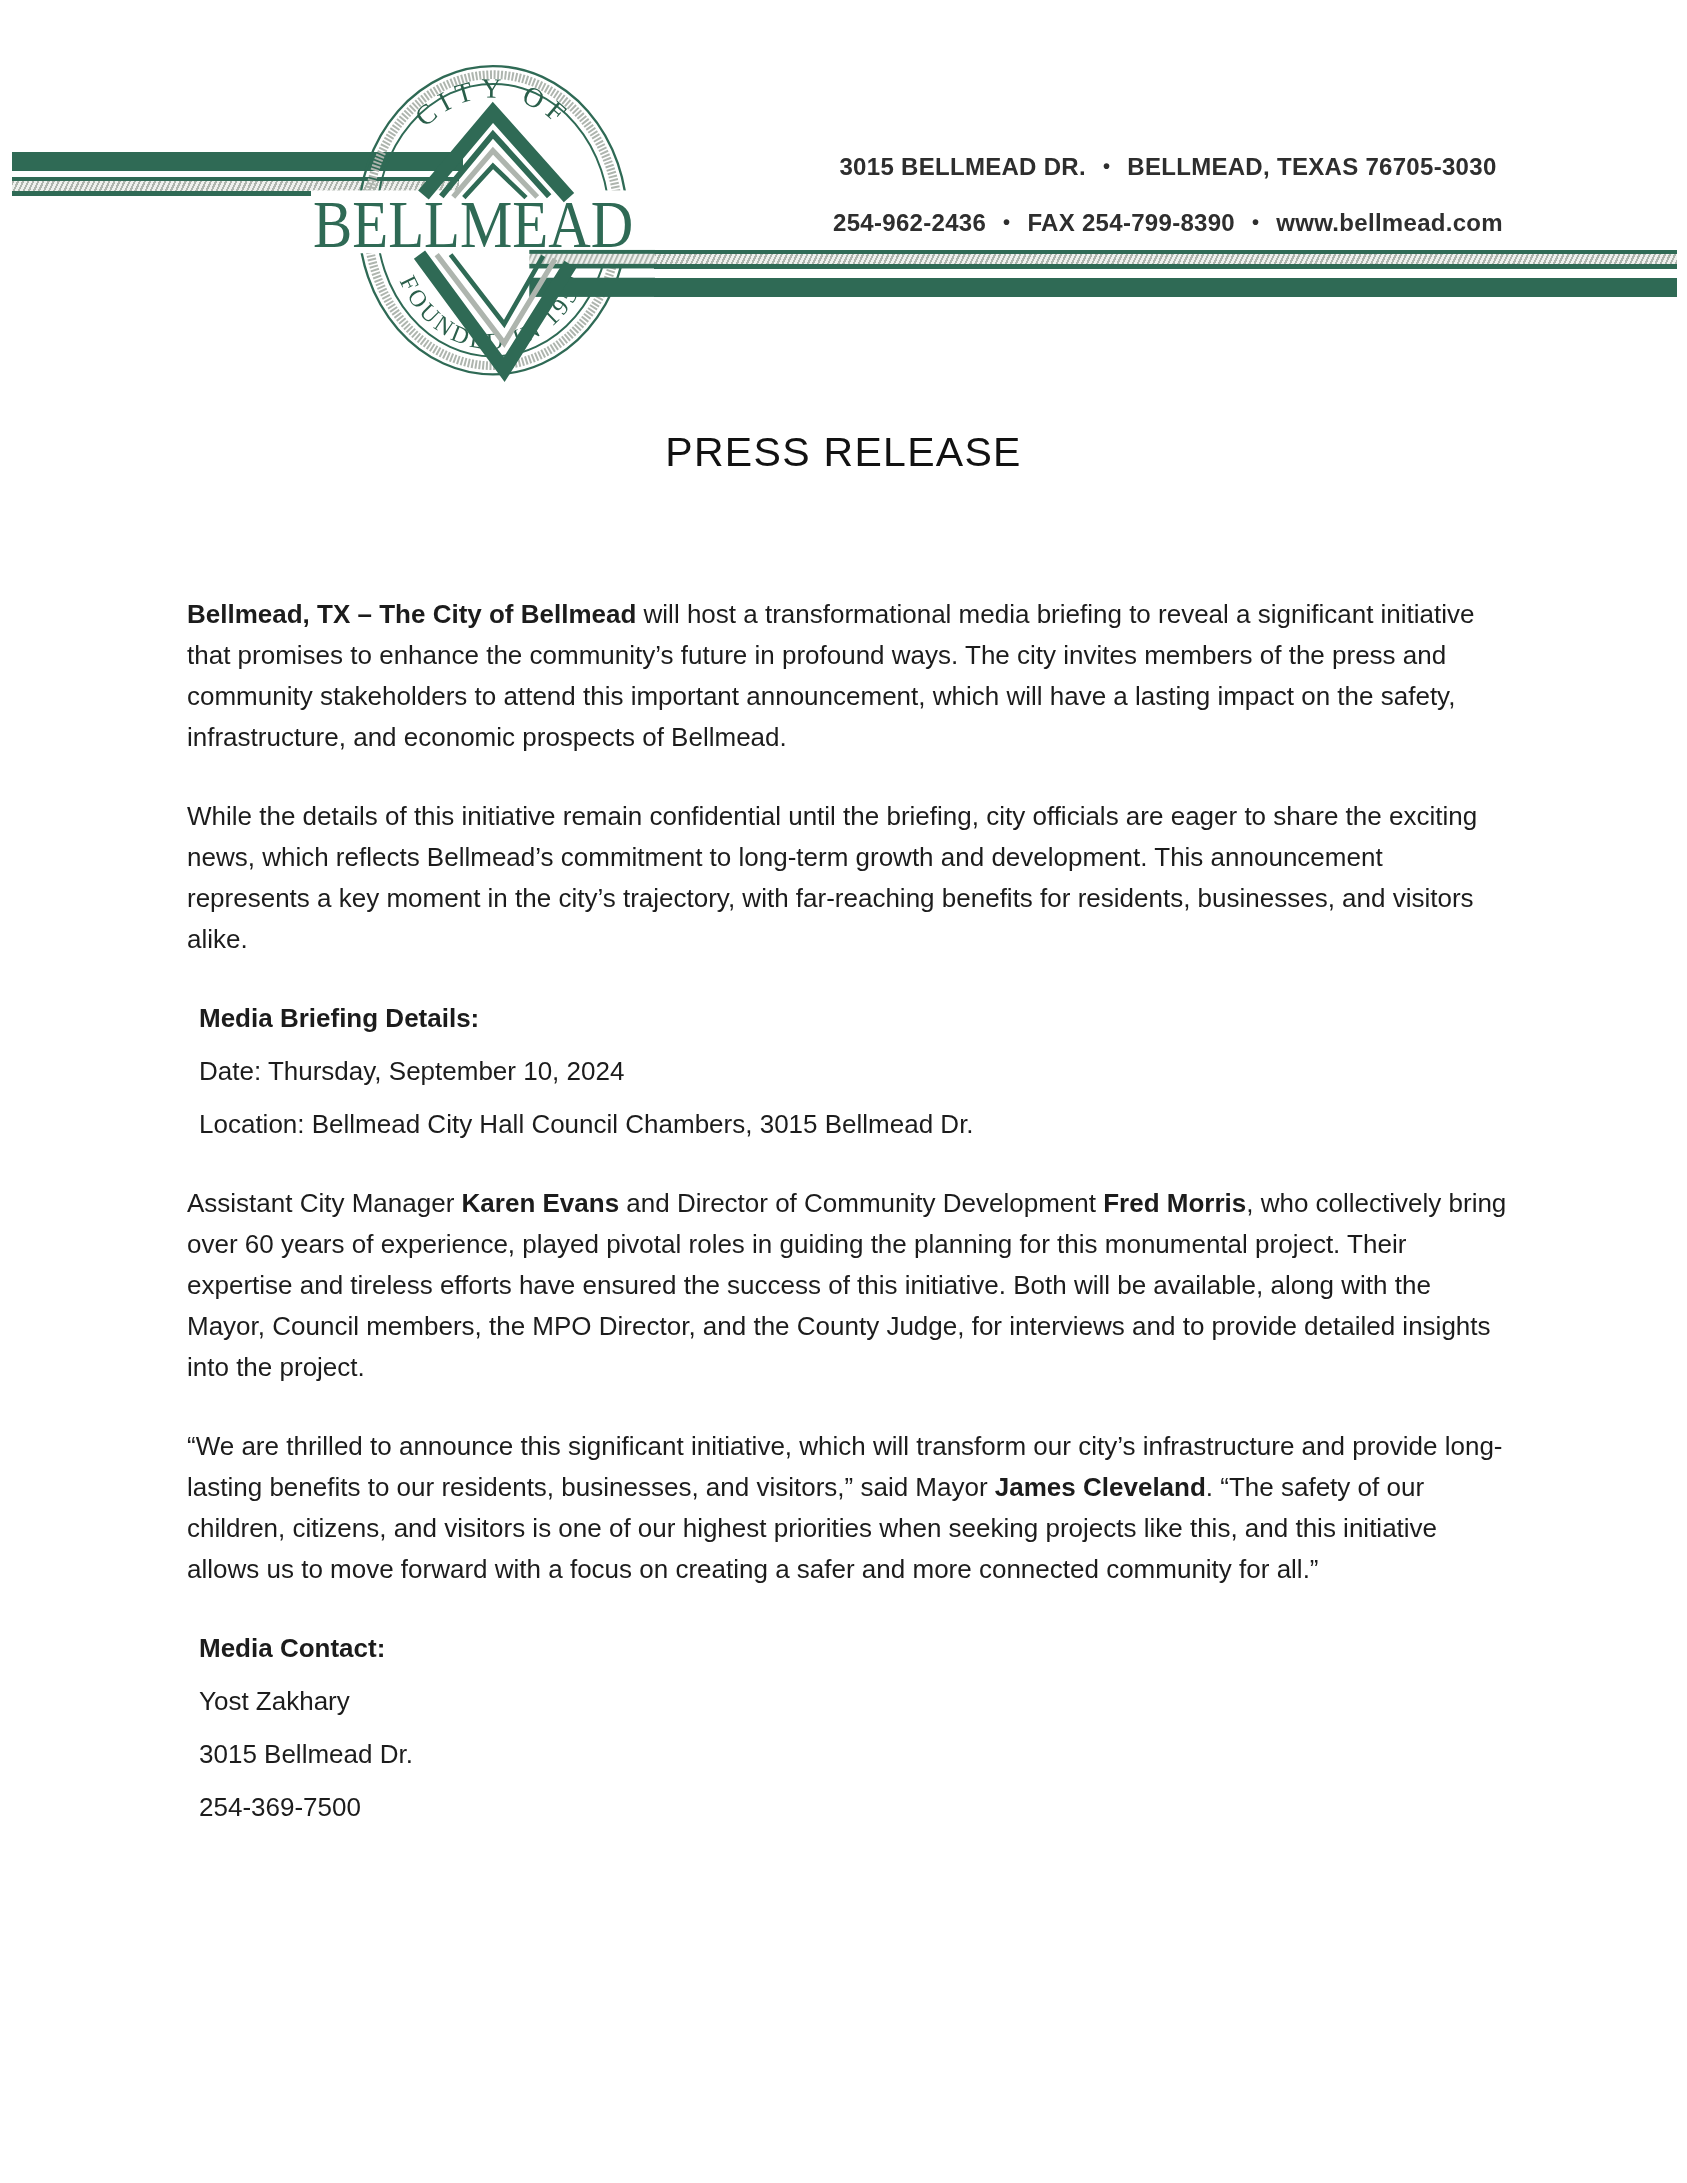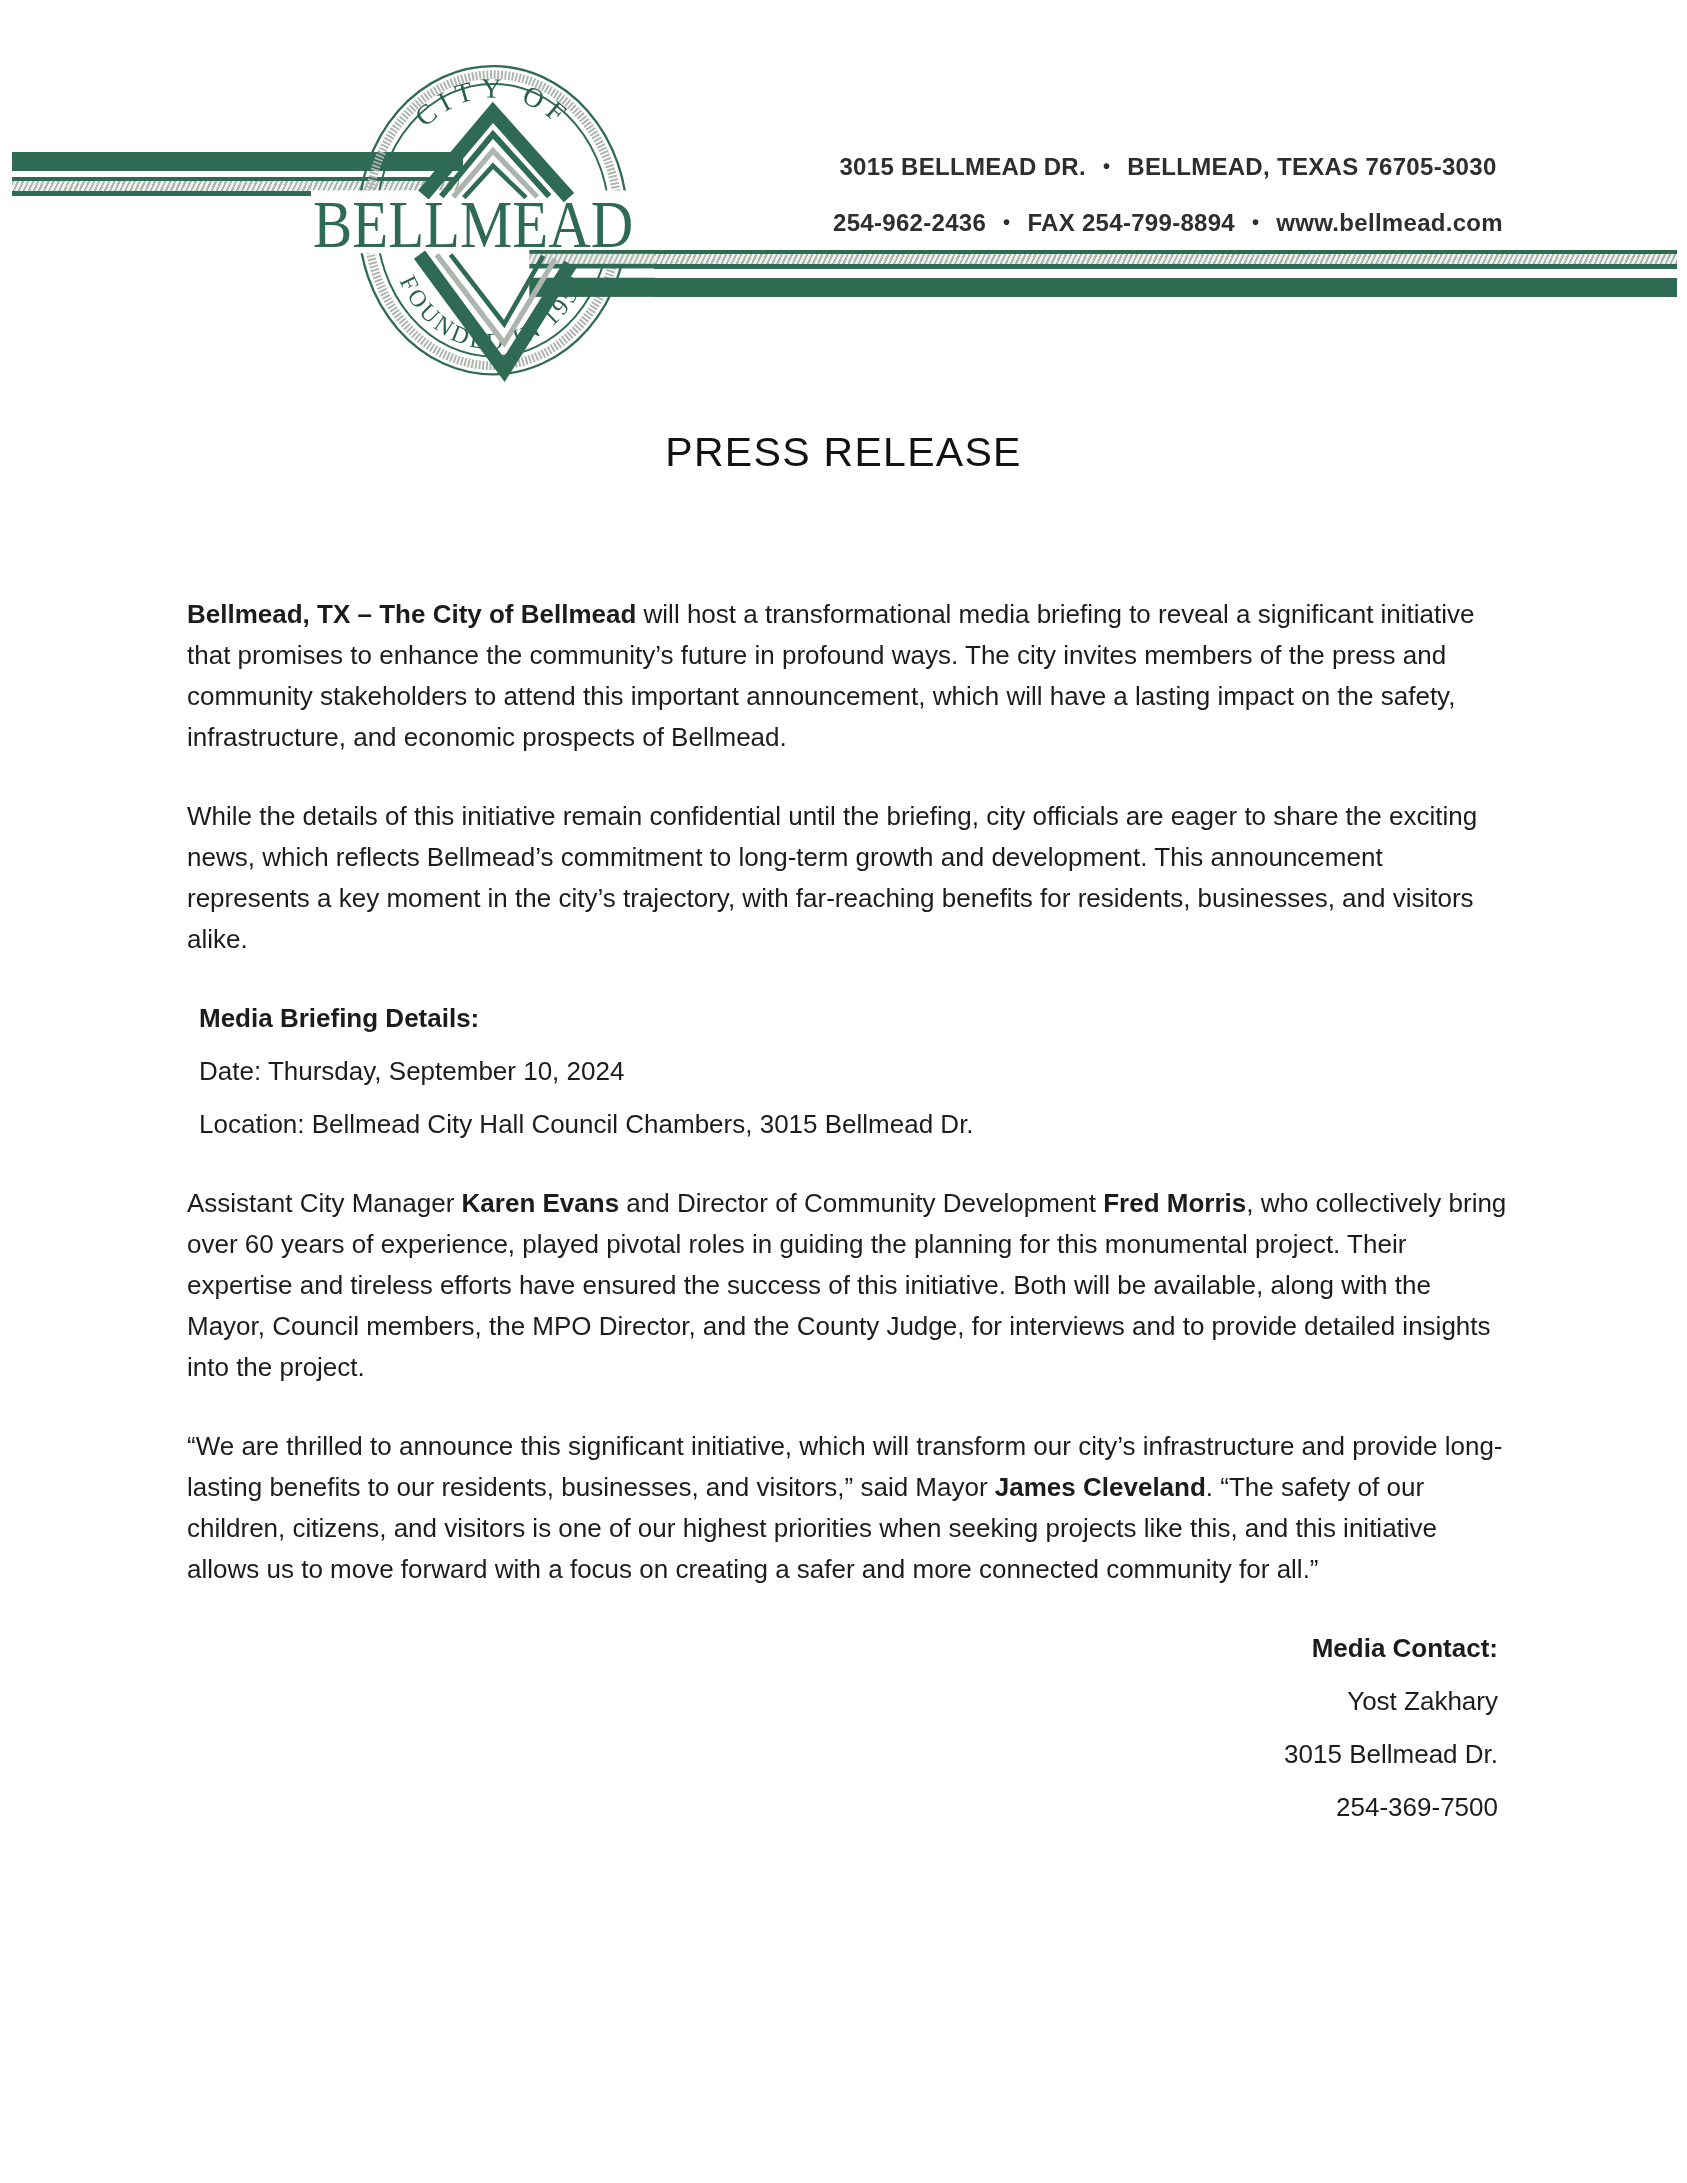--- a/index.html
+++ b/index.html
@@ -52,21 +52,21 @@
     color: #121212; font-family: "Liberation Sans", sans-serif;
   }
   
   .doc-body {
     position: absolute; left: 187px; top: 594px; width: 1323px; z-index: 1;
     font-size: 26px; line-height: 41px; color: var(--ink);
   }
   .doc-body p, .doc-body .line-block { margin: 0 0 38px 0; }
   .doc-body .line-block div { margin: 12px; }
   .b { font-weight: bold; }
-  .last { margin-bottom: 0; text-align: right; }
+  .last { margin-bottom: 0; }
 </style>
 </head>
 <body>
 
 <div class="page">
 
   <div class="bar bar-left-thick"></div>
   <div class="bar-group bar-group-left">
     <div class="bar-thin"></div>
     <div class="bar-hatch"></div>
@@ -123,21 +123,21 @@
       <polyline points="190,300 292,434 369,307" stroke="#aeb5ae" stroke-width="8"></polyline>
       <polyline points="211,300 292,405 351,302" stroke="#2f6a55" stroke-width="7"></polyline>
     </g>
   </svg>
 
   <div class="contact-block">
     <div class="contact-line">
       <span>3015 BELLMEAD DR.</span><span class="contact-bullet">•</span><span>BELLMEAD, TEXAS 76705-3030</span>
     </div>
     <div class="contact-line">
-      <span>254-962-2436</span><span class="contact-bullet">•</span><span>FAX 254-799-8894</span><span class="contact-bullet">•</span><span>www.bellmead.com</span>
+      <span>254-962-2436</span><span class="contact-bullet">•</span><span>FAX 254-799-8390</span><span class="contact-bullet">•</span><span>www.bellmead.com</span>
     </div>
   </div>
 
   <h1 class="doc-title">PRESS RELEASE</h1>
 
   <main class="doc-body">
 
     <p><span class="b">Bellmead, TX – The City of Bellmead</span><span> will host a transformational media briefing to reveal a significant initiative that promises to enhance the community’s future in profound ways. The city invites members of the press and community stakeholders to attend this important announcement, which will have a lasting impact on the safety, infrastructure, and economic prospects of Bellmead.</span></p>
 
     <p>While the details of this initiative remain confidential until the briefing, city officials are eager to share the exciting news, which reflects Bellmead’s commitment to long-term growth and development. This announcement represents a key moment in the city’s trajectory, with far-reaching benefits for residents, businesses, and visitors alike.</p>

